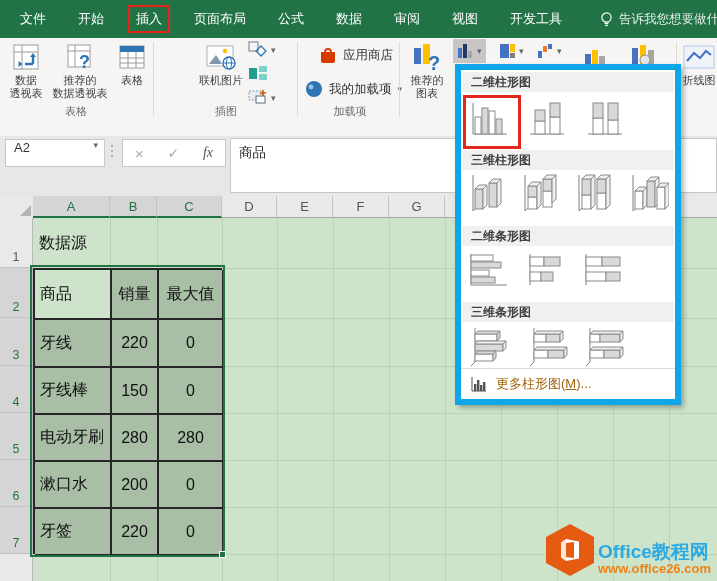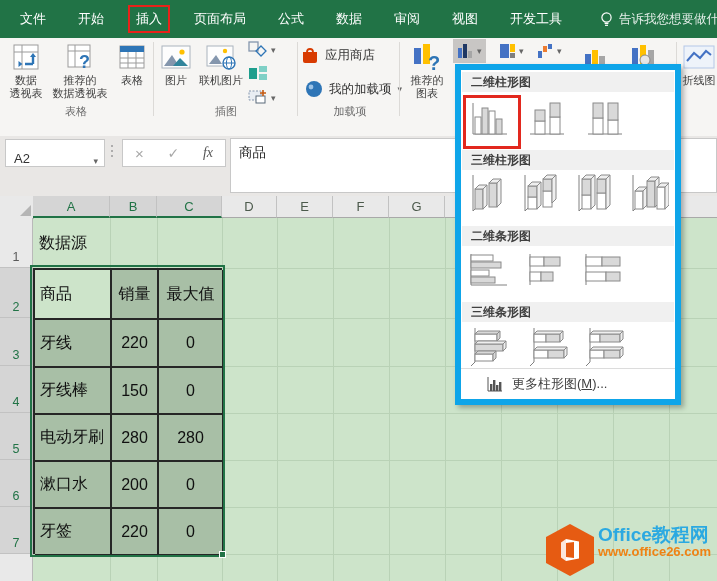--- a/index.html
+++ b/index.html
@@ -25,21 +25,21 @@
           text-align:center;white-space:nowrap;}
   .small-btn{position:absolute;display:flex;align-items:center;gap:3px;}
   .menu-btn{position:absolute;display:flex;align-items:center;gap:6px;font-size:12.5px;color:#333;}
   .drop{font-size:9px;color:#666;}
   .pressed{background:#c8c6c4;border-radius:0;}
   .chart-sm{position:absolute;display:flex;align-items:center;gap:3px;padding:4px 4px;}
   
   .fxrow{position:absolute;left:0;top:136px;width:717px;height:60px;background:#e9e7e5;
          border-bottom:1px solid #cfcfcf;}
   .namebox{position:absolute;left:5px;top:3px;width:98px;height:26px;background:#fff;
-           border:1px solid #c8c8c8;display:flex;align-items:flex-end;font-size:13px;color:#333;}
+           border:1px solid #c8c8c8;display:flex;align-items:flex-start;font-size:13px;color:#333;}
   .namebox .nb-text{padding-left:8px;flex:1;}
   .dots{position:absolute;left:111px;top:9px;display:flex;flex-direction:column;gap:3px;}
   .dots i{width:2px;height:2px;background:#9a9a9a;border-radius:50%;}
   .fxbtns{position:absolute;left:122px;top:3px;width:102px;height:26px;background:#fff;
           border:1px solid #c8c8c8;display:flex;align-items:center;justify-content:space-around;}
   .fxbtns .x{color:#a8a8a8;font-size:15px;}
   .fxbtns .ck{color:#a8a8a8;font-size:14px;}
   .fxbtns .fx{font-family:"Liberation Serif","DejaVu Serif",serif;font-style:italic;
               font-size:14px;color:#555;}
   .formulabox{position:absolute;left:230px;top:2px;width:487px;height:55px;background:#fff;
@@ -76,24 +76,24 @@
   .fillhandle{position:absolute;left:219px;top:551px;width:7px;height:7px;background:#217346;
               border:1px solid #fff;box-sizing:border-box;}
   
   .panel{position:absolute;left:455px;top:64px;width:226px;height:341px;background:#fff;
          border:6px solid #0ea5e9;box-shadow:3px 3px 5px rgba(0,0,0,.28);z-index:50;box-sizing:border-box;}
   .sechead{position:absolute;left:1px;right:1px;height:20px;background:#f0f0f0;
            font-size:12px;font-weight:bold;color:#404040;line-height:20px;padding-left:9px;box-sizing:border-box;}
   .gic{position:absolute;width:46px;height:46px;display:flex;align-items:center;justify-content:center;}
   .redbox{position:absolute;border:3px solid #e2281e;pointer-events:none;}
   .morerow{position:absolute;left:0;right:0;bottom:0;height:30px;border-top:1px solid #dcdcdc;
-           display:flex;align-items:center;gap:9px;padding-left:26px;font-size:13px;color:#404040;}
+           display:flex;align-items:center;gap:9px;padding-left:10px;font-size:13px;color:#a16207;}
   .morerow .mkey{text-decoration:underline;}
   
-  .wm{position:absolute;left:546px;top:524px;z-index:60;display:flex;align-items:flex-start;}
+  .wm{position:absolute;left:546px;top:524px;z-index:60;display:flex;align-items:flex-end;}
   .hex{width:48px;height:52px;background:#e65b12;
        clip-path:polygon(50% 0,100% 25%,100% 75%,50% 100%,0 75%,0 25%);
        display:flex;align-items:center;justify-content:center;}
   .wmtext{margin-left:4px;}
   .wmtitle{font-size:19px;font-weight:bold;color:#2ba9e1;line-height:21px;white-space:nowrap;}
   .wmurl{font-size:13px;font-weight:bold;color:#ef8214;line-height:14px;white-space:nowrap;}
 </style>
 </head>
 <body>
 
@@ -158,31 +158,20 @@
           <line x1="10" y1="8" x2="10" y2="24" stroke="#9b9b9b"></line>
           <line x1="18" y1="8" x2="18" y2="24" stroke="#9b9b9b"></line>
         </svg>
       </span>
       <div class="blabel">表格</div>
     </div>
 
     <div class="glabel" style="left:0;width:152px;">表格</div>
     <div class="gsep" style="left:153px;"></div>
 
-    <div class="big-btn" style="left:156px;width:40px;">
-      <span class="ic">
-        <svg width="30" height="26" viewBox="0 0 30 26">
-          <rect x="1" y="2" width="28" height="22" fill="#fdfdfd" stroke="#aab4be"></rect>
-          <circle cx="21" cy="8" r="2.6" fill="#ffc000"></circle>
-          <polygon points="3,22 11,11 18,22" fill="#8496ad"></polygon>
-          <polygon points="12,22 19,14 27,22" fill="#31859c"></polygon>
-        </svg>
-      </span>
-      <div class="blabel">图片</div>
-    </div>
 
     <div class="big-btn" style="left:197px;width:48px;">
       <span class="ic">
         <svg width="30" height="26" viewBox="0 0 30 26">
           <rect x="1" y="2" width="26" height="20" fill="#fdfdfd" stroke="#aab4be"></rect>
           <circle cx="19" cy="7" r="2.2" fill="#ffc000"></circle>
           <polygon points="3,20 10,11 16,20" fill="#8496ad"></polygon>
           <circle cx="23" cy="19" r="6" fill="#fff" stroke="#2e75b6" stroke-width="1.4"></circle>
           <ellipse cx="23" cy="19" rx="2.6" ry="6" fill="none" stroke="#2e75b6"></ellipse>
           <line x1="17" y1="19" x2="29" y2="19" stroke="#2e75b6"></line>
@@ -210,21 +199,21 @@
         <rect x="1" y="2" width="12" height="9" fill="#e8edf3" stroke="#8496ad" stroke-dasharray="2 1.5"></rect>
         <rect x="8" y="7" width="9" height="7" fill="#fff" stroke="#5a6a7a"></rect>
         <path d="M15 1 v6 M12 4 h6" stroke="#c55a11" stroke-width="1.6"></path>
       </svg>
       <span class="drop">▾</span>
     </div>
 
     <div class="glabel" style="left:156px;width:140px;">插图</div>
     <div class="gsep" style="left:297px;"></div>
 
-    <div class="menu-btn" style="left:301px;top:8px;text-align:right;">
+    <div class="menu-btn" style="left:319px;top:8px;text-align:right;">
       <svg width="18" height="18" viewBox="0 0 18 18">
         <path d="M2 6 h14 v9 a2 2 0 0 1 -2 2 h-10 a2 2 0 0 1 -2 -2 z" fill="#d83b01"></path>
         <path d="M6 6 a3 3 0 0 1 6 0" fill="none" stroke="#d83b01" stroke-width="1.8"></path>
       </svg>
       <span>应用商店</span>
     </div>
     <div class="menu-btn" style="left:305px;top:42px;">
       <svg width="18" height="18" viewBox="0 0 18 18">
         <path d="M9 1 a8 8 0 0 1 0 16 a5 5 0 0 1 0 -16 z" fill="#2e75b6"></path>
         <circle cx="6" cy="7" r="2.4" fill="#9dc3e6"></circle>

